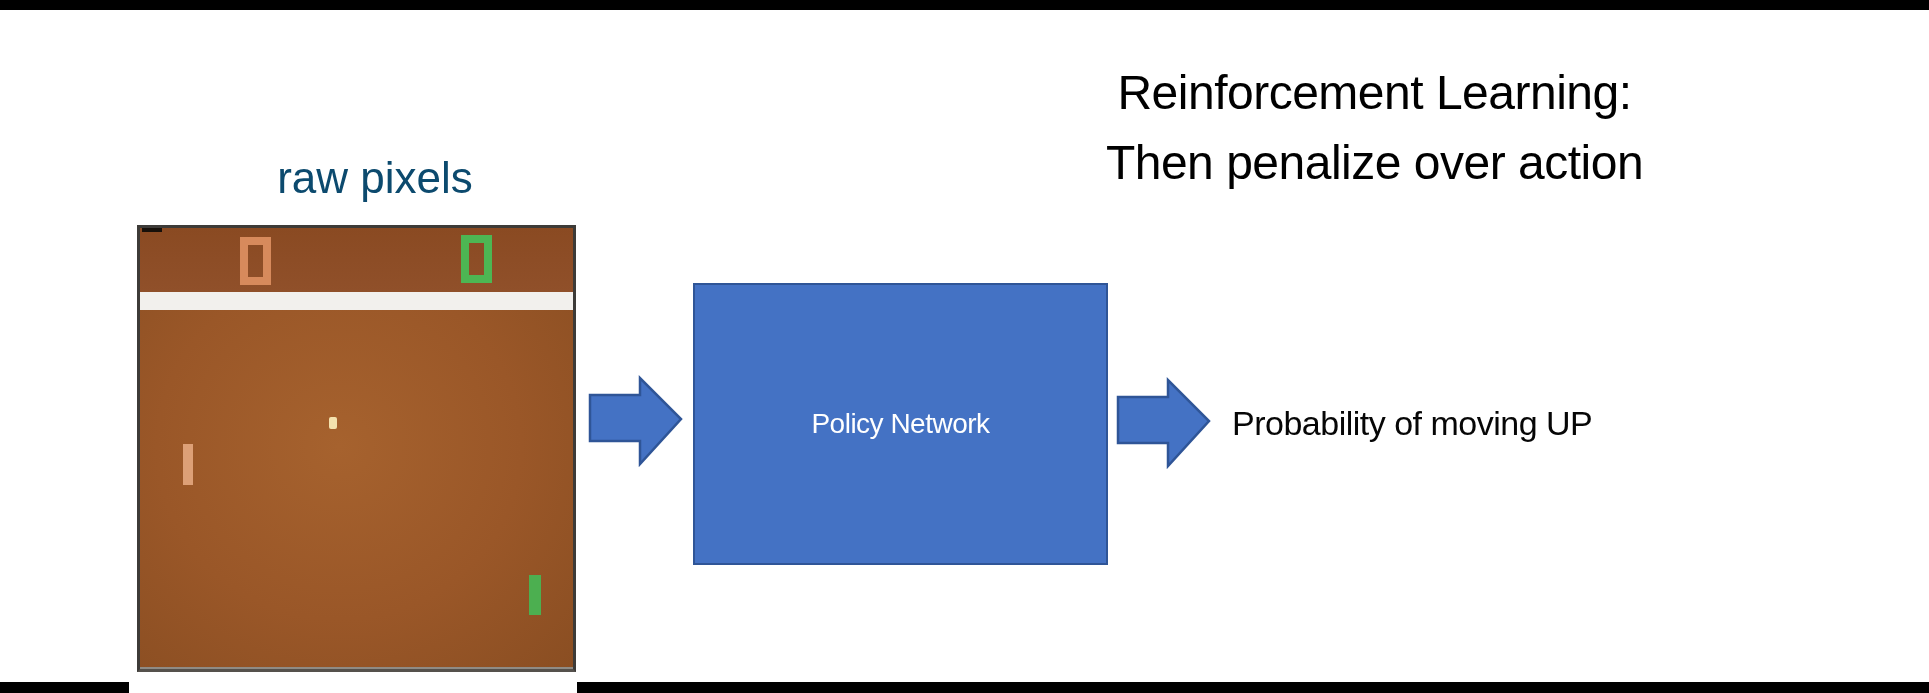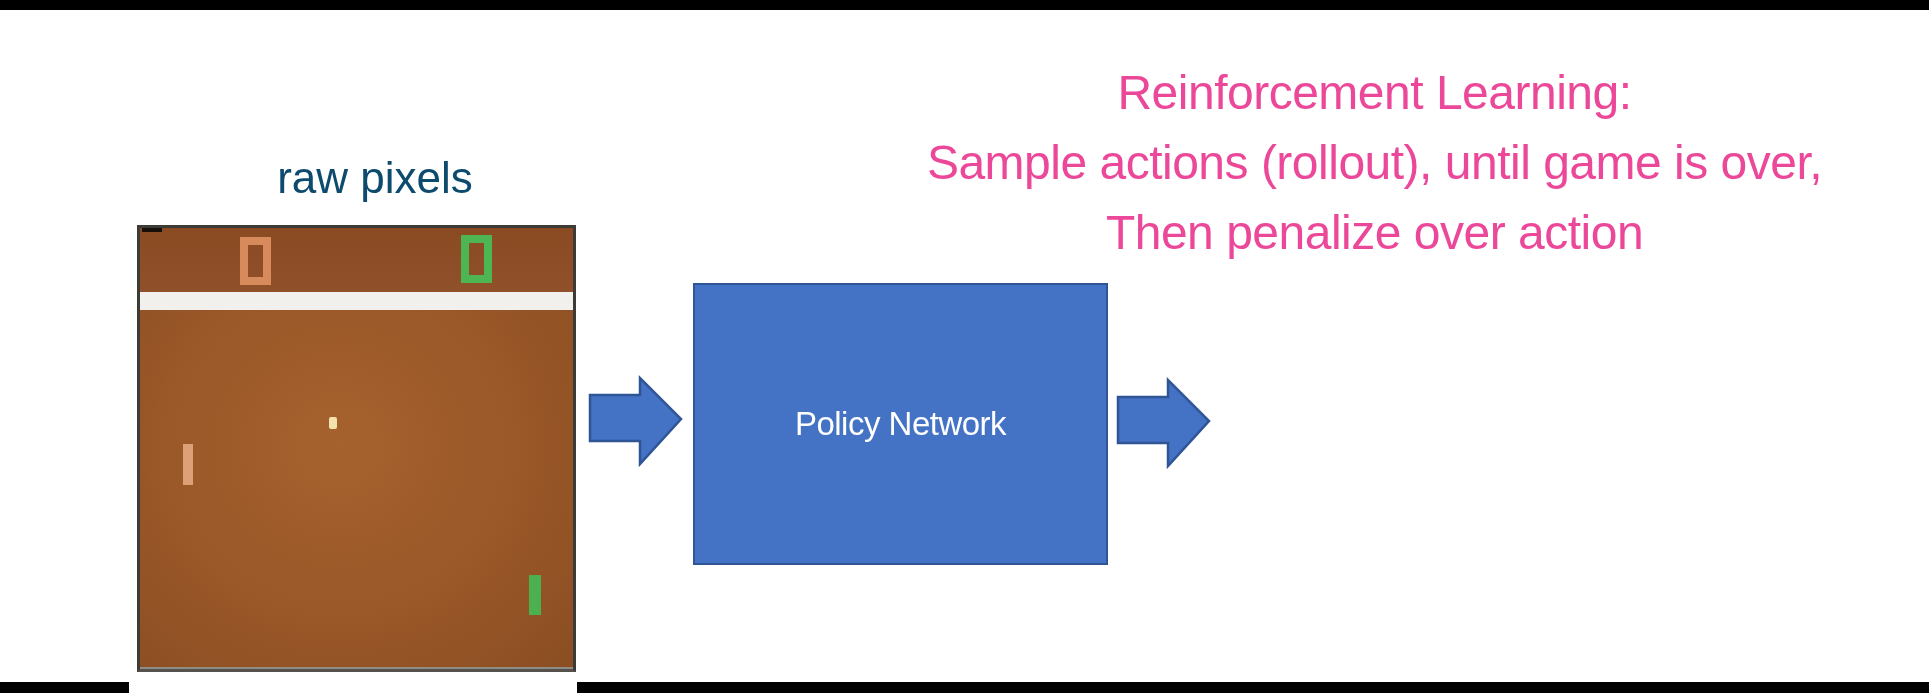--- a/index.html
+++ b/index.html
@@ -22,21 +22,21 @@
   .bar-bl     { left: 0; top: 682px; width: 129px; height: 11px; }
   .bar-br     { left: 577px; top: 682px; width: 1352px; height: 11px; }
 
   
   .title-block {
     position: absolute;
     left: 820px;
     top: 58px;
     width: 1109px;
     text-align: center;
-    color: #ec4899;
+    color: #000000;
     font-size: 48px;
     line-height: 70px;
     letter-spacing: -0.5px;
     white-space: nowrap;
   }
 
   
   .raw-pixels {
     position: absolute;
     left: 225px;
@@ -113,21 +113,21 @@
     width: 415px; height: 282px;
     box-sizing: border-box;
     background: #4472C4;
     border: 2px solid #2F5597;
     display: flex;
     align-items: center;
     justify-content: center;
   }
   .policy-label {
     color: #ffffff;
-    font-size: 33px;
+    font-size: 28px;
     letter-spacing: -0.5px;
     white-space: nowrap;
   }
 
   
   .prob-label {
     position: absolute;
     left: 1232px;
     top: 400px;
     color: #060606;
@@ -141,21 +141,20 @@
 <body>
 
 <div class="stage">
 
   <div class="bar bar-top"></div>
   <div class="bar bar-bl"></div>
   <div class="bar bar-br"></div>
 
   <div class="title-block">
     <div>Reinforcement Learning:</div>
-    <div>Sample actions (rollout), until game is over,</div>
     <div>Then penalize over action</div>
   </div>
 
   <div class="raw-pixels">raw pixels</div>
 
   <div class="pong">
     <div class="pong-scoreboard">
       <div class="pong-notch"></div>
       <div class="score-zero score-left"></div>
       <div class="score-zero score-right"></div>
@@ -174,14 +173,15 @@
   </svg>
 
   <div class="policy-box">
     <span class="policy-label">Policy Network</span>
   </div>
 
   <svg class="block-arrow arrow-out" viewBox="0 0 96 94" xmlns="http://www.w3.org/2000/svg">
     <polygon points="2,21 52,21 52,4 93,45 52,90 52,67 2,67" fill="#4472C4" stroke="#2F5597" stroke-width="2.5" stroke-linejoin="miter"></polygon>
   </svg>
 
+  <div class="prob-label">Probability of moving UP</div>
 
 </div>
 
 </body></html>

